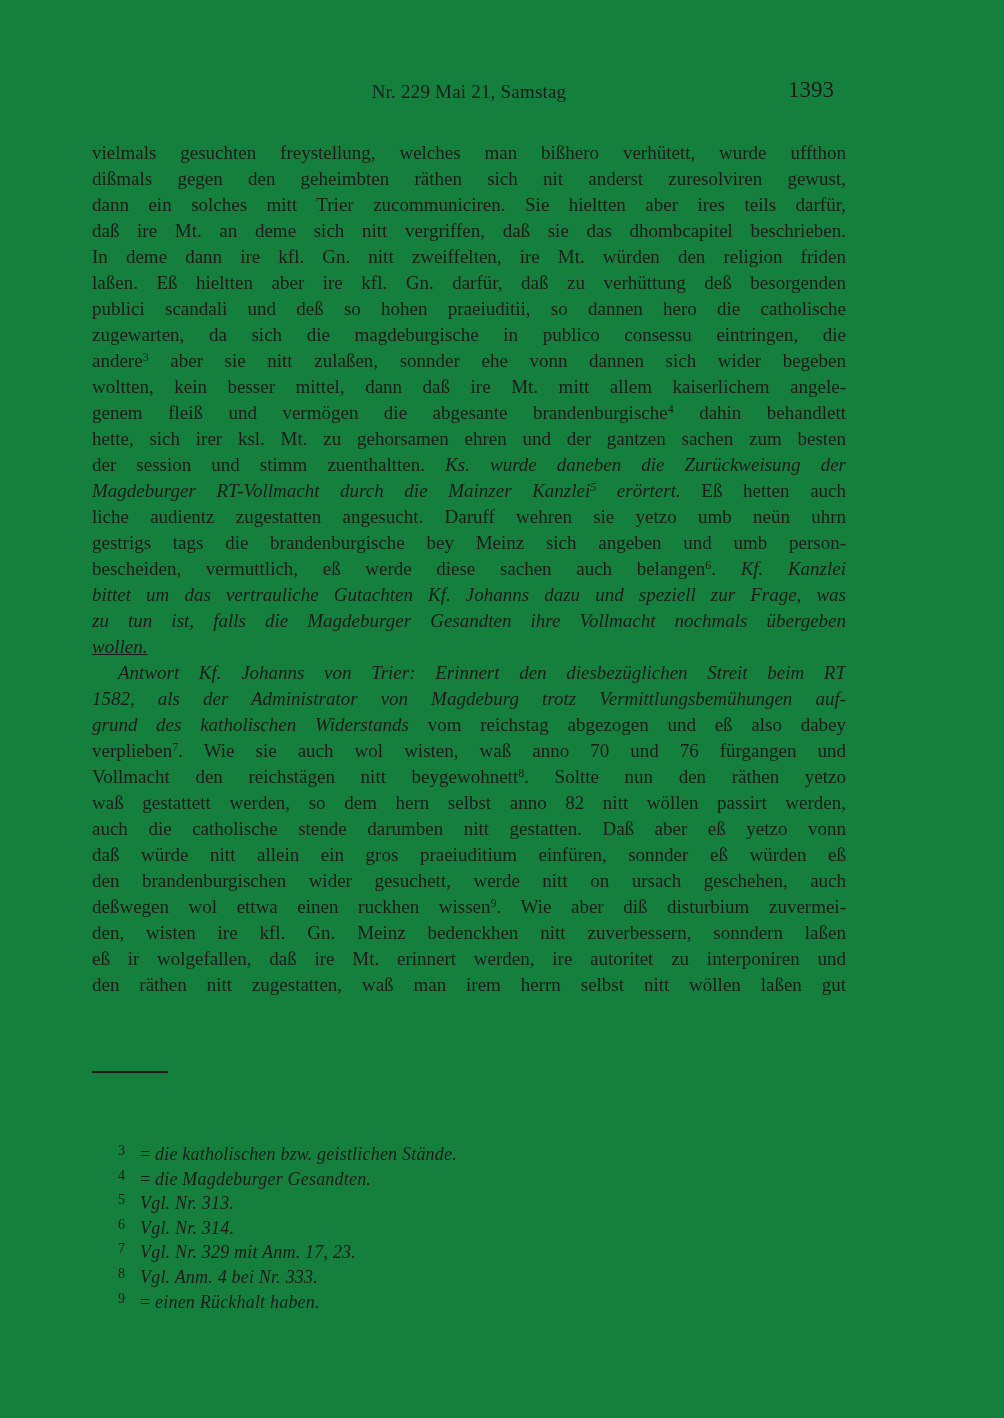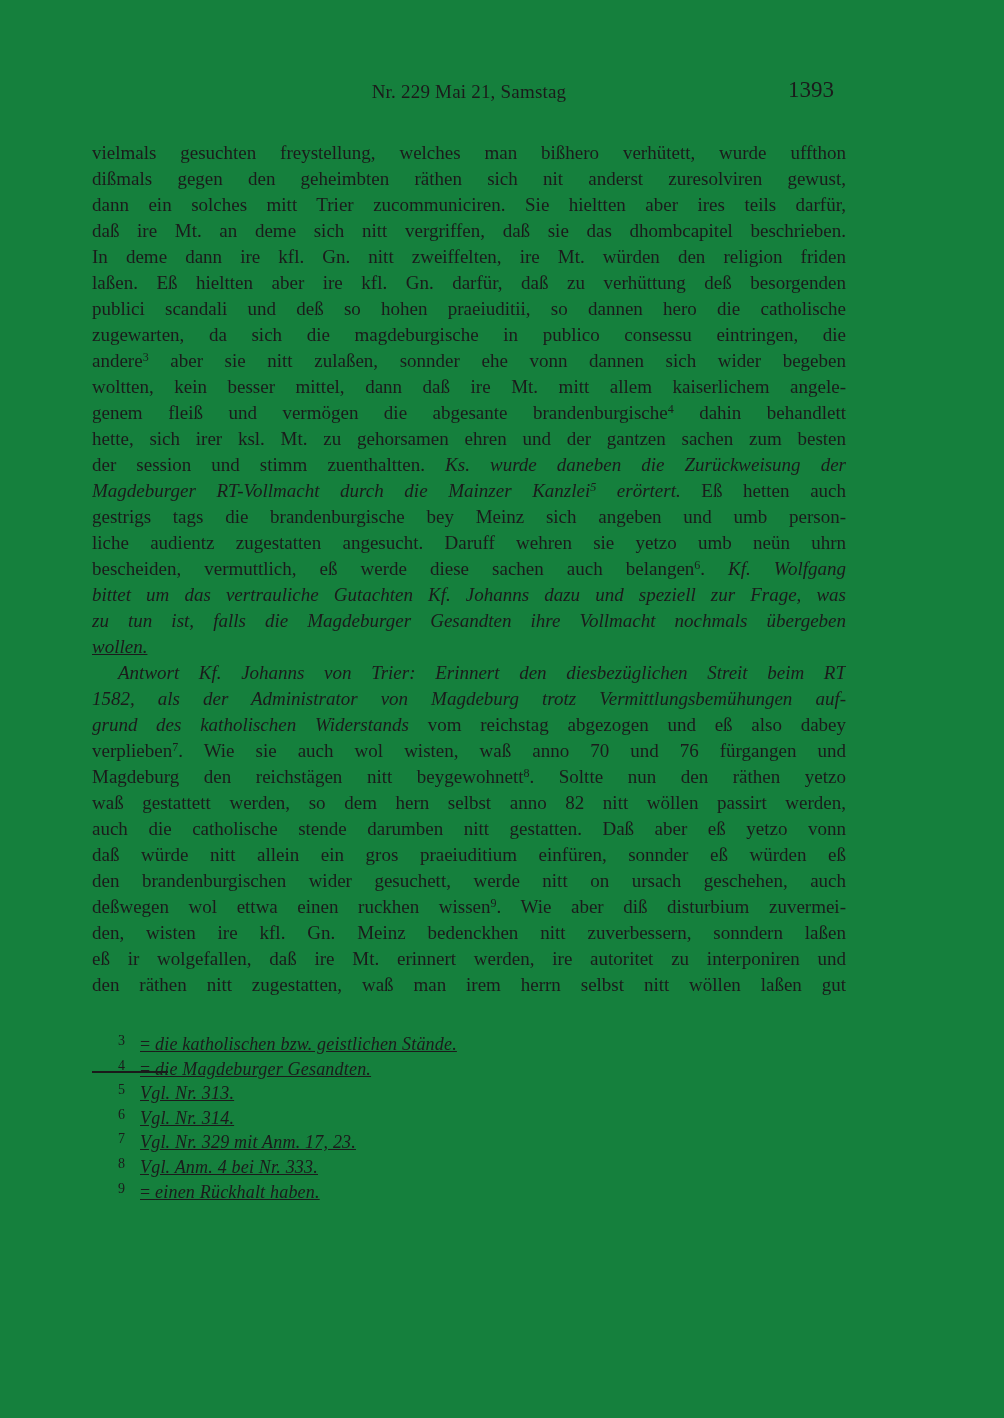--- a/index.html
+++ b/index.html
@@ -53,21 +53,21 @@
     vertical-align:6px;
     line-height:0;
   }
 
   
   .fnsep{
     position:absolute;left:92px;top:1071px;
     width:76px;height:0;
     border-top:2px solid #1a1a1a;
   }
-  .footnotes{top:1032px;text-decoration:underline;}
+  .footnotes{top:1142px;}
   .fn-row{
     padding-left:26px;
     height:24.6px;
     line-height:24.6px;
     font-size:18px;
     white-space:nowrap;
     overflow:hidden;
   }
   .fn-marker{
     display:inline-block;
@@ -98,33 +98,33 @@
         <div class="line"><span class="run r">In deme dann ire kfl. Gn. nitt zweiffelten, ire Mt. würden den religion friden</span></div>
         <div class="line"><span class="run r">laßen. Eß hieltten aber ire kfl. Gn. darfür, daß zu verhüttung deß besorgenden</span></div>
         <div class="line"><span class="run r">publici scandali und deß so hohen praeiuditii, so dannen hero die catholische</span></div>
         <div class="line"><span class="run r">zugewarten, da sich die magdeburgische in publico consessu eintringen, die</span></div>
         <div class="line"><span class="run r">andere</span><span class="run sup">3</span><span class="run r"> aber sie nitt zulaßen, sonnder ehe vonn dannen sich wider begeben</span></div>
         <div class="line"><span class="run r">woltten, kein besser mittel, dann daß ire Mt. mitt allem kaiserlichem angele-</span></div>
         <div class="line"><span class="run r">genem fleiß und vermögen die abgesante brandenburgische</span><span class="run sup">4</span><span class="run r"> dahin behandlett</span></div>
         <div class="line"><span class="run r">hette, sich irer ksl. Mt. zu gehorsamen ehren und der gantzen sachen zum besten</span></div>
         <div class="line"><span class="run r">der session und stimm zuenthaltten. </span><span class="run i">Ks. wurde daneben die Zurückweisung der</span></div>
         <div class="line"><span class="run i">Magdeburger RT-Vollmacht durch die Mainzer Kanzlei</span><span class="run supi">5</span><span class="run i"> erörtert.</span><span class="run r"> Eß hetten auch</span></div>
+        <div class="line"><span class="run r">liche audientz zugestatten angesucht. Daruff wehren sie yetzo umb neün uhrn</span></div>
         <div class="line"><span class="run r">gestrigs tags die brandenburgische bey Meinz sich angeben und umb person-</span></div>
-        <div class="line"><span class="run r">liche audientz zugestatten angesucht. Daruff wehren sie yetzo umb neün uhrn</span></div>
-        <div class="line"><span class="run r">bescheiden, vermuttlich, eß werde diese sachen auch belangen</span><span class="run sup">6</span><span class="run r">. </span><span class="run i">Kf. Wolfgang</span></div>
+        <div class="line"><span class="run r">bescheiden, vermuttlich, eß werde diese sachen auch belangen</span><span class="run sup">6</span><span class="run r">. </span><span class="run i">Kf. Kanzlei</span></div>
         <div class="line"><span class="run i">bittet um das vertrauliche Gutachten Kf. Johanns dazu und speziell zur Frage, was</span></div>
         <div class="line"><span class="run i">zu tun ist, falls die Magdeburger Gesandten ihre Vollmacht nochmals übergeben</span></div>
         <div class="line endline"><span class="run i">wollen.</span></div>
       </div>
       <div>
         <div class="line indent"><span class="run i">Antwort Kf. Johanns von Trier: Erinnert den diesbezüglichen Streit beim RT</span></div>
         <div class="line"><span class="run i">1582, als der Administrator von Magdeburg trotz Vermittlungsbemühungen auf-</span></div>
         <div class="line"><span class="run i">grund des katholischen Widerstands</span><span class="run r"> vom reichstag abgezogen und eß also dabey</span></div>
         <div class="line"><span class="run r">verplieben</span><span class="run sup">7</span><span class="run r">. Wie sie auch wol wisten, waß anno 70 und 76 fürgangen und</span></div>
-        <div class="line"><span class="run r">Magdeburg den reichstägen nitt beygewohnett</span><span class="run sup">8</span><span class="run r">. Soltte nun den räthen yetzo</span></div>
+        <div class="line"><span class="run r">Vollmacht den reichstägen nitt beygewohnett</span><span class="run sup">8</span><span class="run r">. Soltte nun den räthen yetzo</span></div>
         <div class="line"><span class="run r">waß gestattett werden, so dem hern selbst anno 82 nitt wöllen passirt werden,</span></div>
         <div class="line"><span class="run r">auch die catholische stende darumben nitt gestatten. Daß aber eß yetzo vonn</span></div>
         <div class="line"><span class="run r">daß würde nitt allein ein gros praeiuditium einfüren, sonnder eß würden eß</span></div>
         <div class="line"><span class="run r">den brandenburgischen wider gesuchett, werde nitt on ursach geschehen, auch</span></div>
         <div class="line"><span class="run r">deßwegen wol ettwa einen ruckhen wissen</span><span class="run sup">9</span><span class="run r">. Wie aber diß disturbium zuvermei-</span></div>
         <div class="line"><span class="run r">den, wisten ire kfl. Gn. Meinz bedenckhen nitt zuverbessern, sonndern laßen</span></div>
         <div class="line"><span class="run r">eß ir wolgefallen, daß ire Mt. erinnert werden, ire autoritet zu interponiren und</span></div>
         <div class="line"><span class="run r">den räthen nitt zugestatten, waß man irem herrn selbst nitt wöllen laßen gut</span></div>
       </div>
     </div>

